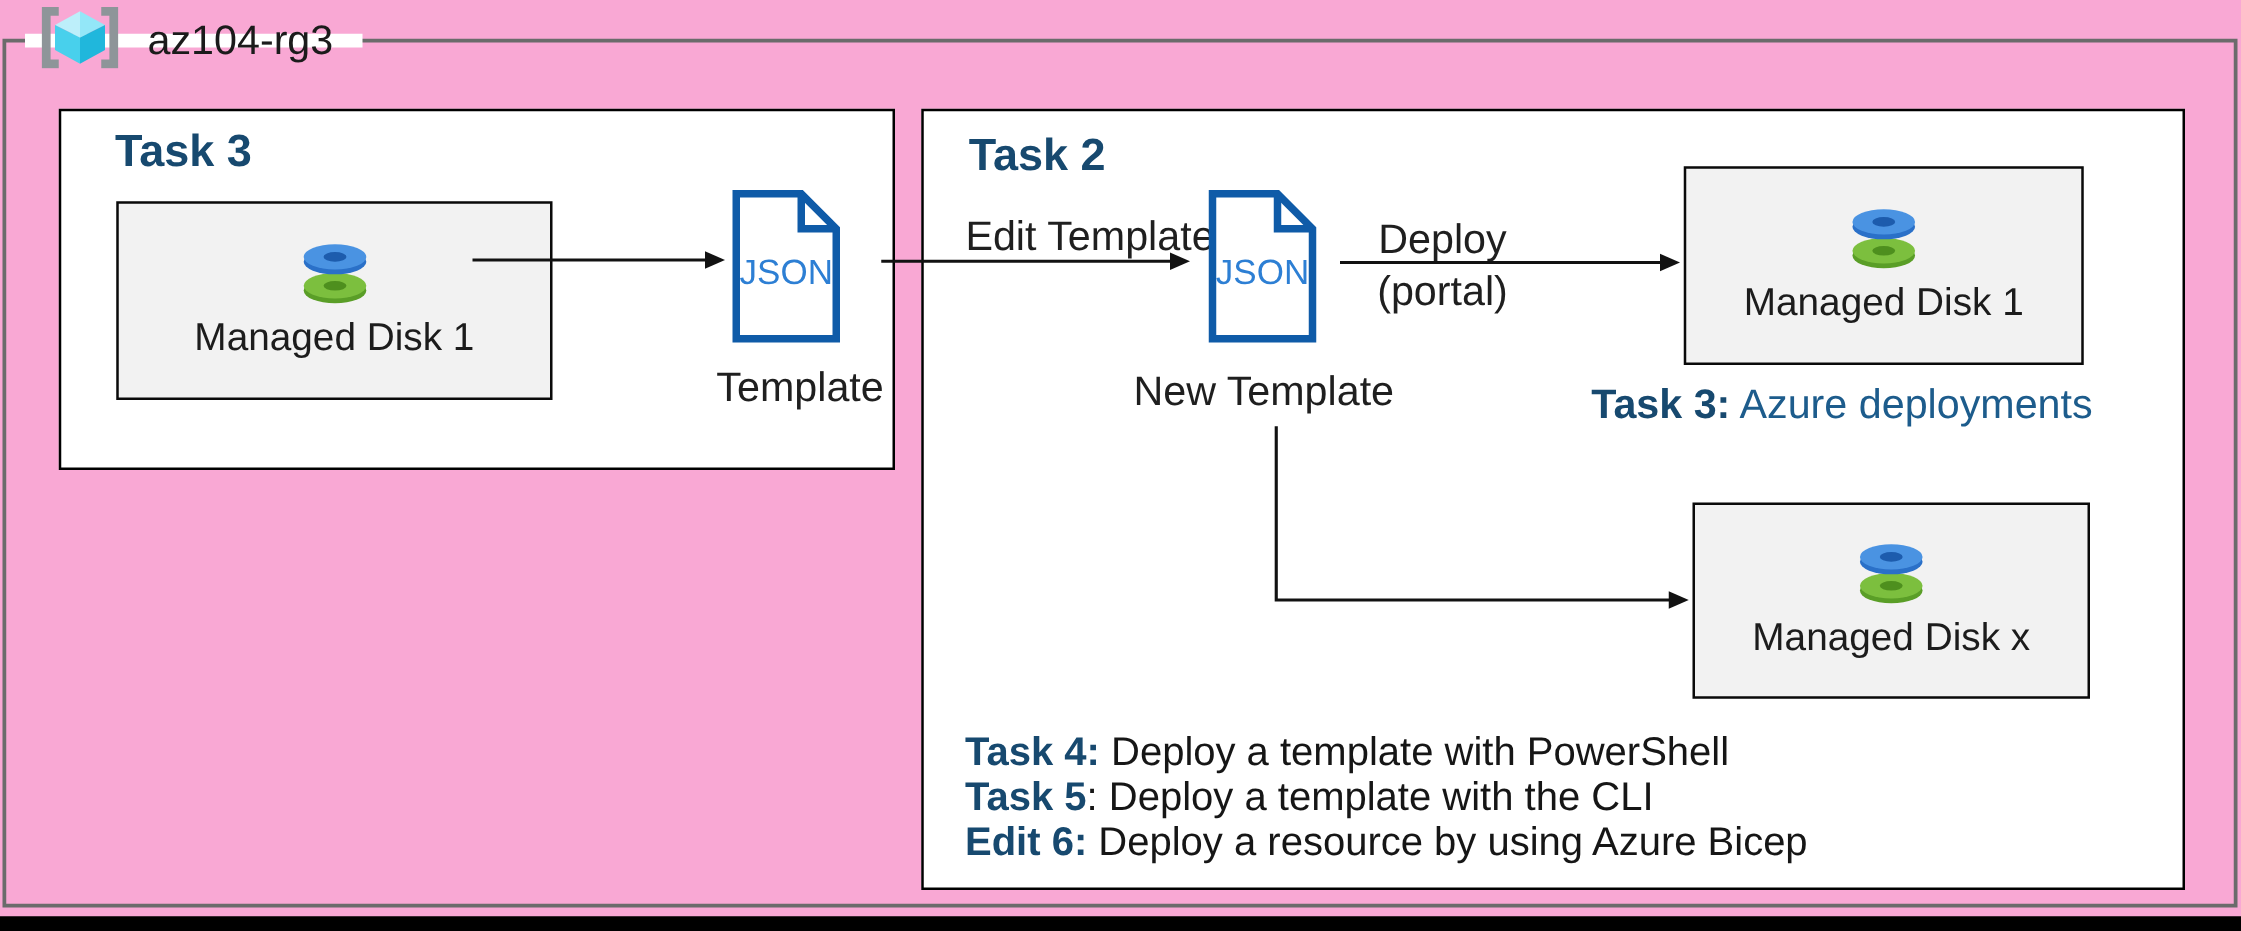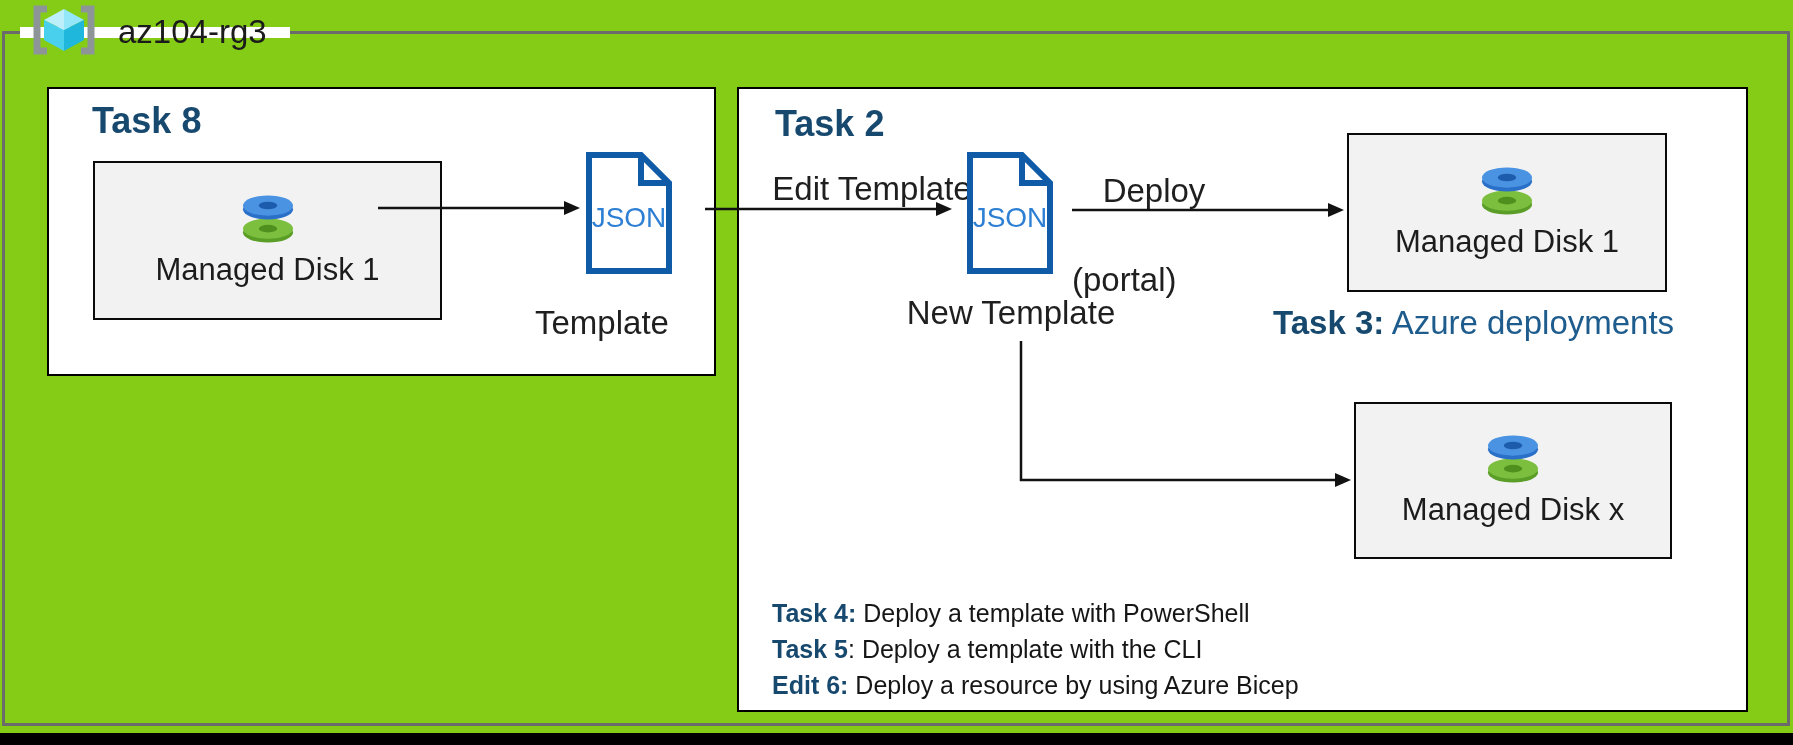--- a/index.html
+++ b/index.html
@@ -1,17 +1,17 @@
 <!DOCTYPE html>
 <html><head>
 <meta charset="utf-8">
 <style>
   html,body{margin:0;padding:0;background:#fff;}
   .canvas{
-    position:relative;width:1793px;height:745px;background:#84cc16;overflow:hidden;
+    position:relative;width:1793px;height:745px;background:#f9a8d4;overflow:hidden;
     font-family:"Liberation Sans",sans-serif;color:#1c1c1c;
   }
   .abs{position:absolute;}
   
   .rg-border{
     left:2px;top:31px;width:1788px;height:695px;
     border:3px solid #6b6b6b;box-sizing:border-box;
   }
   .rg-gap-cover{left:20px;top:27px;width:270px;height:11px;background:#fff;}
   .rg-icon{left:30px;top:5px;width:68px;height:50px;}
@@ -32,30 +32,30 @@
   .disk-box1{left:93px;top:161px;width:349px;height:159px;}
   .disk-box2{left:1347px;top:133px;width:320px;height:159px;}
   .disk-box3{left:1354px;top:402px;width:318px;height:157px;}
   .disk-svg{width:54px;height:52px;display:block;}
   
   .json-icon{width:88px;height:124px;}
   .json-icon-1{left:585px;top:151px;}
   .json-icon-2{left:966px;top:151px;}
   
   .flabel{font-size:33px;color:#1f1f1f;white-space:nowrap;}
-  .template-label{left:535px;top:304px;width:172px;text-align:left;}
+  .template-label{left:535px;top:291px;width:172px;text-align:right;}
   .new-template-label{left:896px;top:294px;width:230px;text-align:center;}
   .edit-template-label{left:737px;top:170px;width:224px;text-align:center;padding-left:23px;}
   .deploy-line1{left:1072px;top:172px;width:164px;text-align:center;}
-  .deploy-line2{left:1072px;top:214px;width:164px;text-align:left;margin-top:47px;}
+  .deploy-line2{left:1072px;top:214px;width:164px;text-align:center;}
   .task3-label{left:1273px;top:304px;font-size:33px;white-space:nowrap;}
   .task3-label .b{font-weight:bold;color:#17496F;}
   .task3-label .r{color:#1D5C8C;}
   
-  .task-list{left:772px;top:595px;font-size:25px;line-height:36px;color:#161616;}
+  .task-list{left:772px;top:583px;font-size:32px;line-height:36px;color:#161616;}
   .task-list .row{white-space:nowrap;}
   .task-list .b{font-weight:bold;color:#17496F;}
   
   .wires{left:0;top:0;width:1793px;height:745px;pointer-events:none;}
   
   .bottom-bar{left:0;top:733px;width:1793px;height:12px;background:#000;}
 </style>
 </head>
 <body>
 
@@ -68,21 +68,21 @@
     <path d="M17 4 H7 V46 H17" fill="none" stroke="#8E9599" stroke-width="7"></path>
     <path d="M51 4 H61 V46 H51" fill="none" stroke="#8E9599" stroke-width="7"></path>
     <polygon points="34,4 14,15 34,25" fill="#BDEFFA"></polygon>
     <polygon points="34,4 54,15 34,25" fill="#93E7F8"></polygon>
     <polygon points="14,15 34,25 34,46 14,35" fill="#48D0EC"></polygon>
     <polygon points="54,15 34,25 34,46 54,35" fill="#20B7DC"></polygon>
   </svg>
   <div class="abs rg-label">az104-rg3</div>
 
   <div class="abs task-frame task1-frame"></div>
-  <div class="abs task-title task1-title">Task 8</div>
+  <div class="abs task-title task1-title">Task 3</div>
 
   <div class="abs disk-box disk-box1">
     <svg class="disk-svg" viewBox="0 0 56 54">
       <ellipse cx="28" cy="41" rx="26" ry="10.5" fill="#5a9e27"></ellipse>
       <ellipse cx="28" cy="37" rx="26" ry="10.5" fill="#7cbf3e"></ellipse>
       <ellipse cx="28" cy="37" rx="9.5" ry="4" fill="#4e8f1e"></ellipse>
       <ellipse cx="28" cy="17" rx="26" ry="10.5" fill="#2a70c8"></ellipse>
       <ellipse cx="28" cy="13" rx="26" ry="10.5" fill="#4a93e2"></ellipse>
       <ellipse cx="28" cy="13" rx="9.5" ry="4" fill="#1d5cad"></ellipse>
     </svg>

